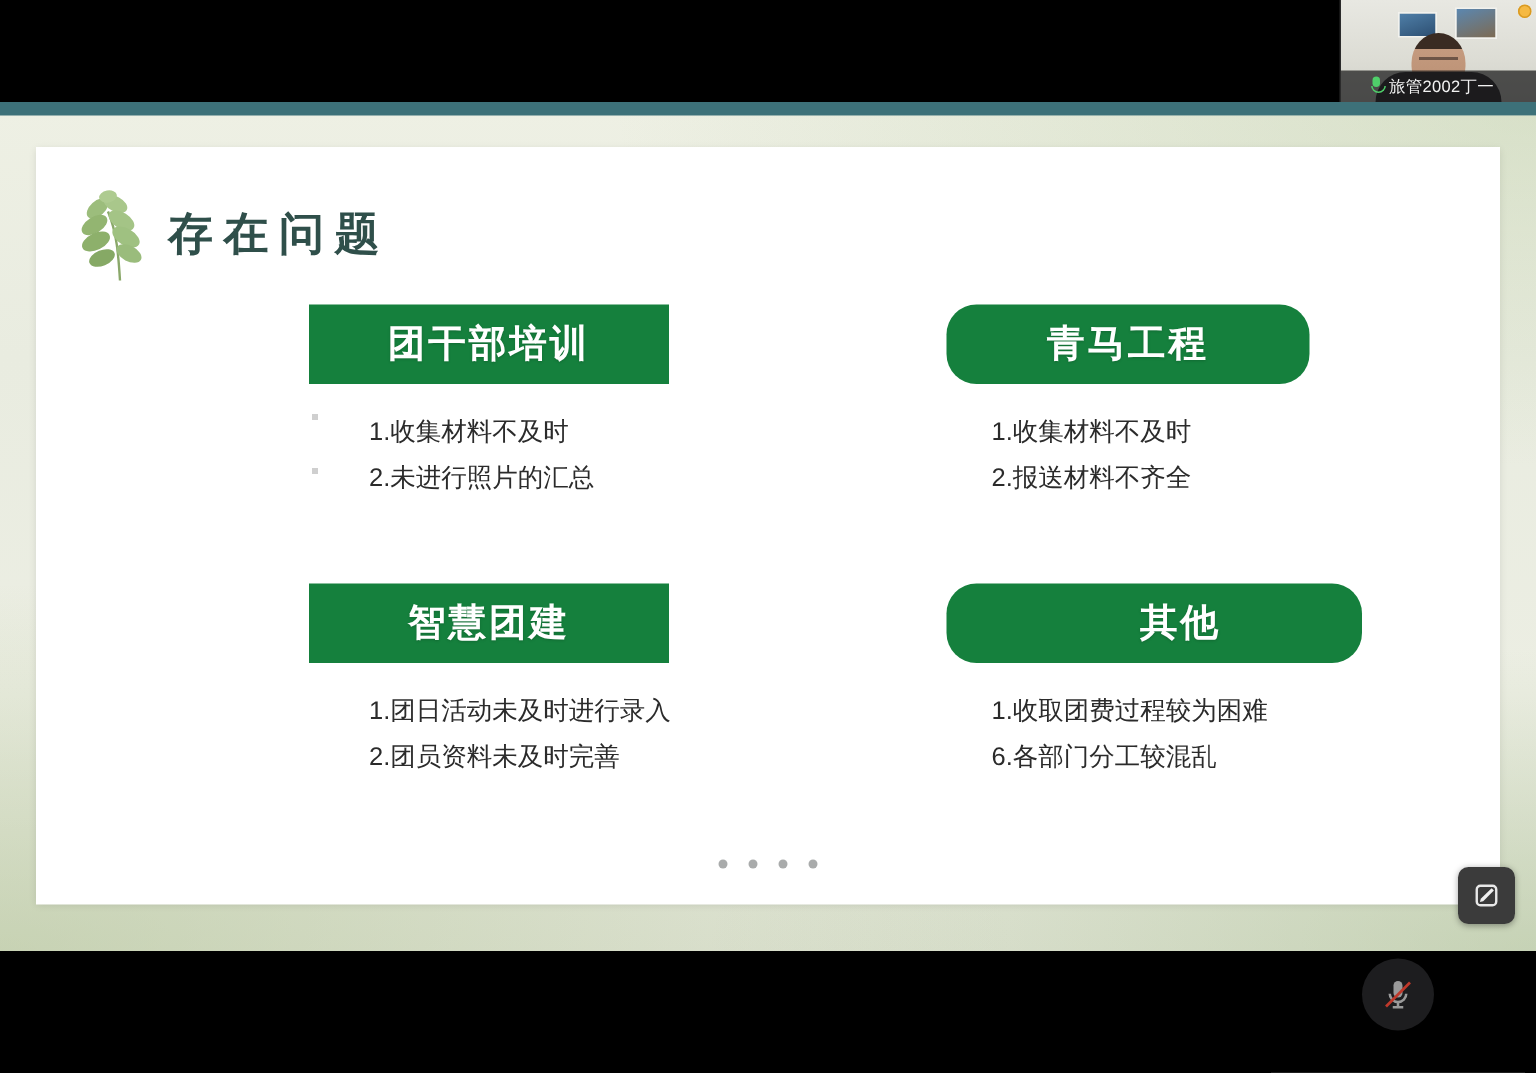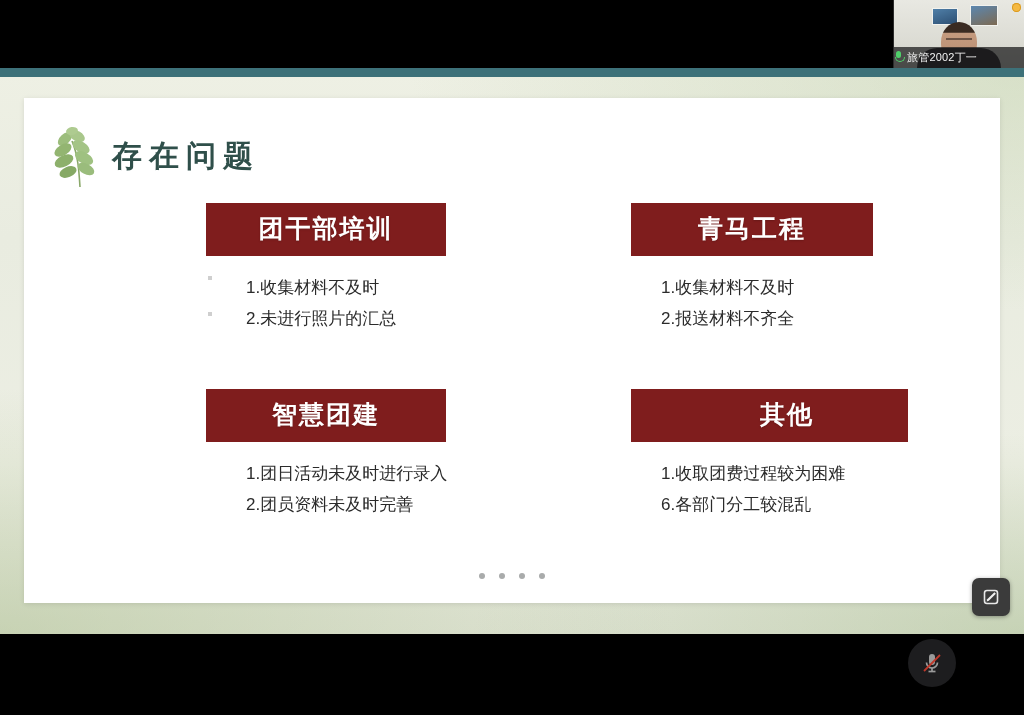--- a/index.html
+++ b/index.html
@@ -70,21 +70,21 @@
     position: absolute; right: 3px; top: 3px;
     width: 9px; height: 9px; border-radius: 50%;
     background: #f5b942;
     box-shadow: inset 0 0 0 1px #d99a22;
   }
   #selfview .namebar {
     position: absolute; left: 0; bottom: 0;
     width: 100%; height: 21px;
     background: rgba(22,22,24,.72);
     display: flex; align-items: center; gap: 4px;
-    padding-left: 0;
+    padding-left: 19px;
     box-sizing: border-box;
   }
   #selfview .namebar .mic {
     width: 9px; height: 13px; position: relative; flex: 0 0 auto;
   }
   #selfview .namebar .mic i {
     position:absolute; left:2px; top:0; width:5px; height:7px;
     border-radius: 3px; background:#4fd06a; display:block;
   }
   #selfview .namebar .mic u {
@@ -139,31 +139,31 @@
     font-family: "Liberation Sans", "DejaVu Sans", sans-serif;
   }
 
   
   .col { position: absolute; }
   #col-left  { left: 182px; top: 105px; width: 330px; }
   #col-right { left: 607px; top: 105px; width: 330px; }
 
   .block { margin-bottom: 54px; }
   .block-header {
-    background: #7f1d1d;
+    background: #15803d;
     color: #ffffff;
     font-size: 25px;
     font-weight: bold;
     text-align: center;
     padding: 9px 0 11px 0;
     letter-spacing: 2px;
     text-shadow: 0 1px 2px rgba(0,0,0,.18);
   }
   #col-left  .block-header { width: 240px; }
-  #col-right .block-header { width: 242px; }
+  #col-right .block-header { width: 242px; border-radius: 20px; }
   #col-left  .b2 .block-header { width: 240px; }
   #col-right .b2 .block-header { width: 242px; padding-left: 35px; }
 
   .block-list {
     list-style: none;
     margin: 16px 0 0 0;
     padding: 0;
   }
   .block-list li {
     font-size: 17px;

